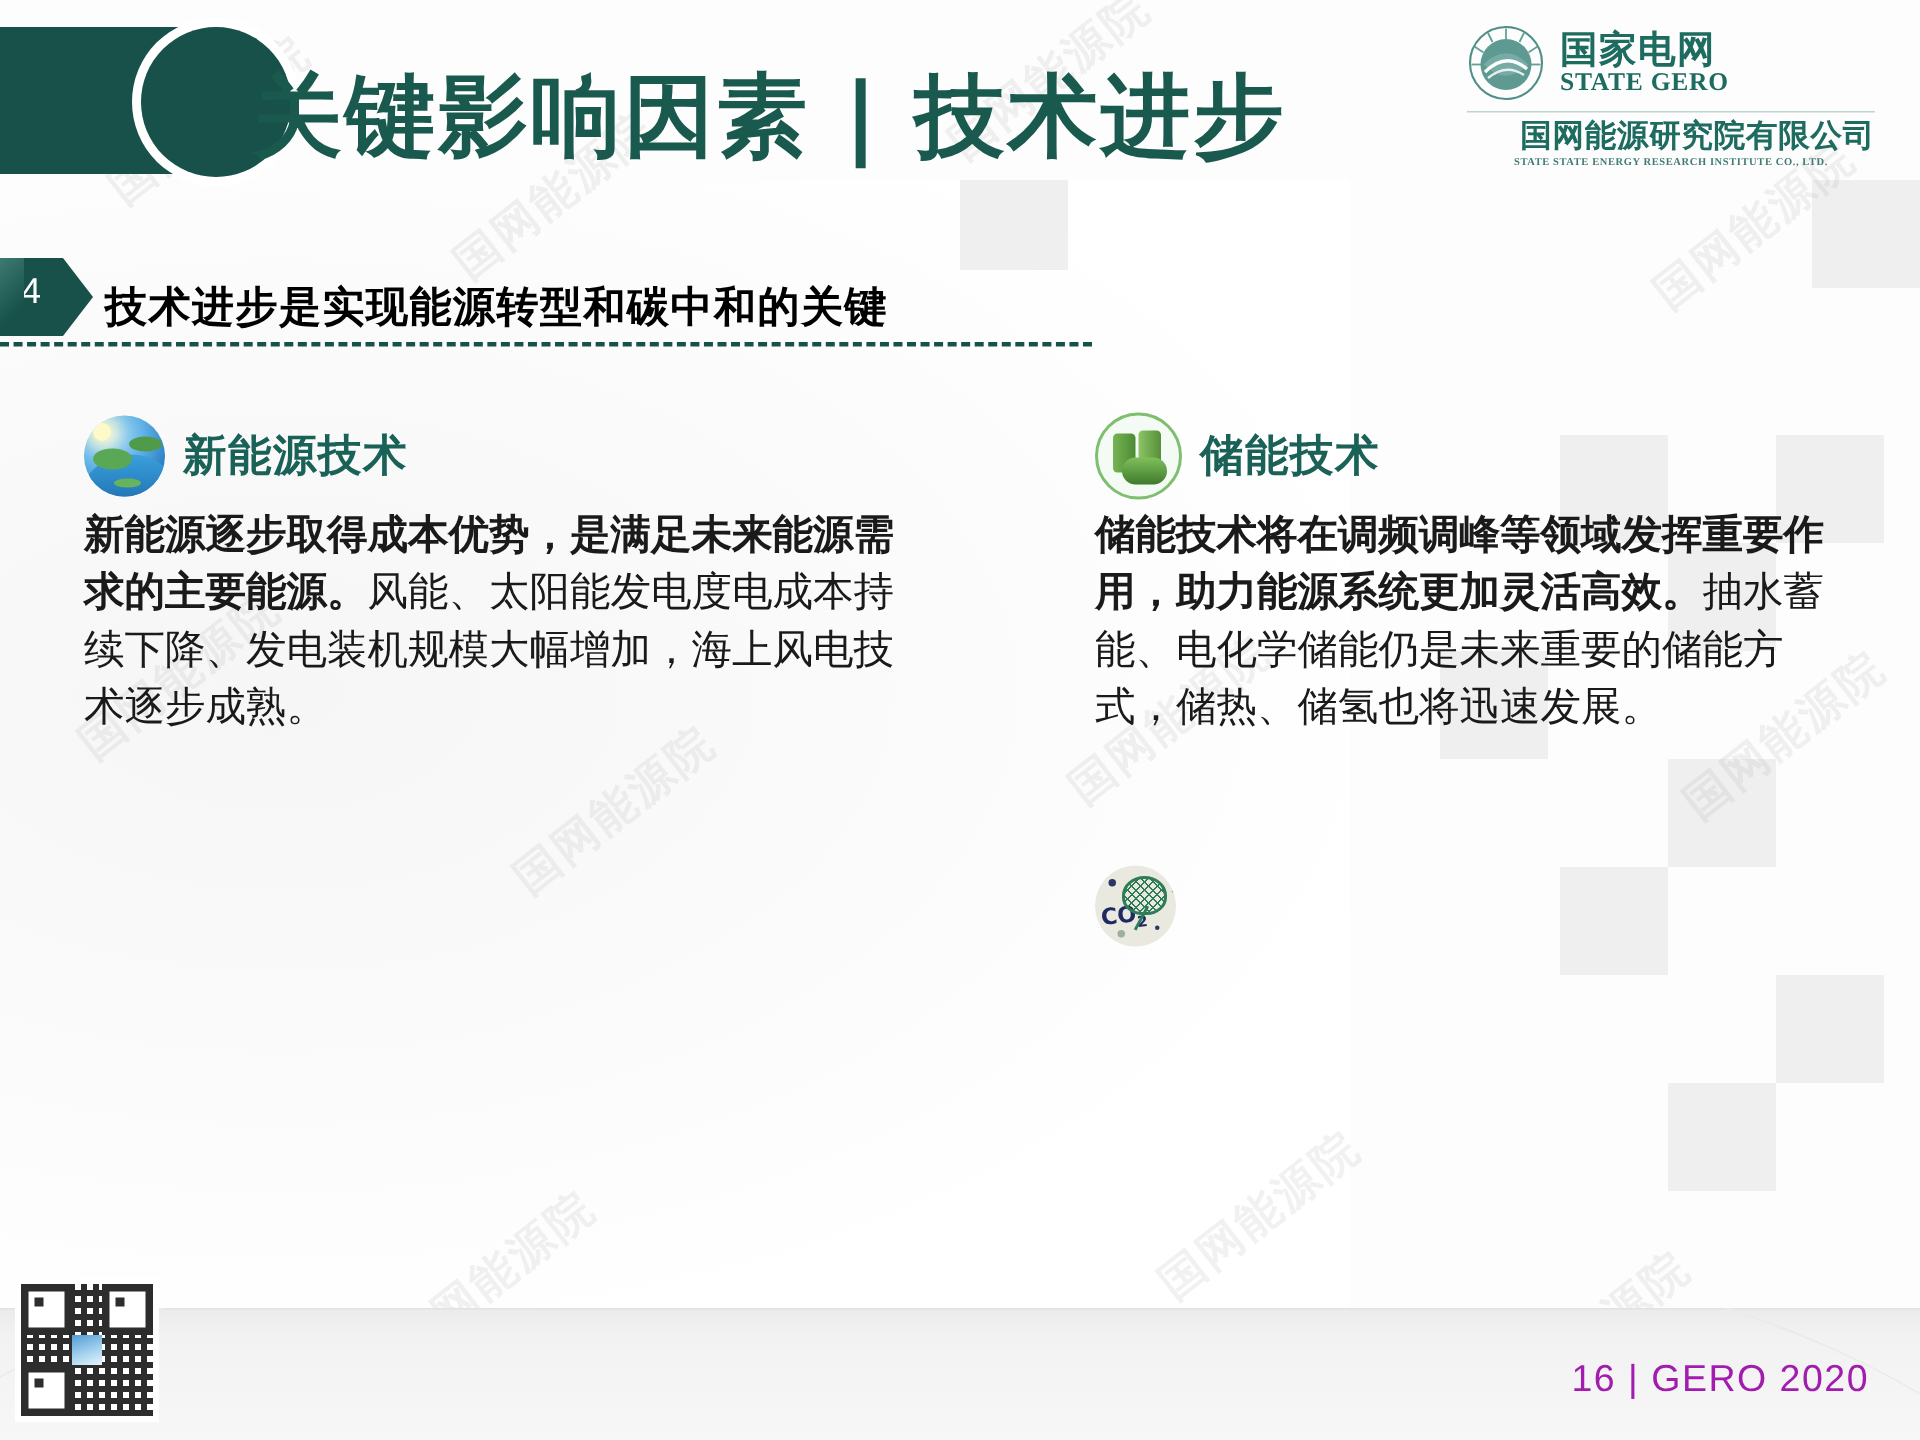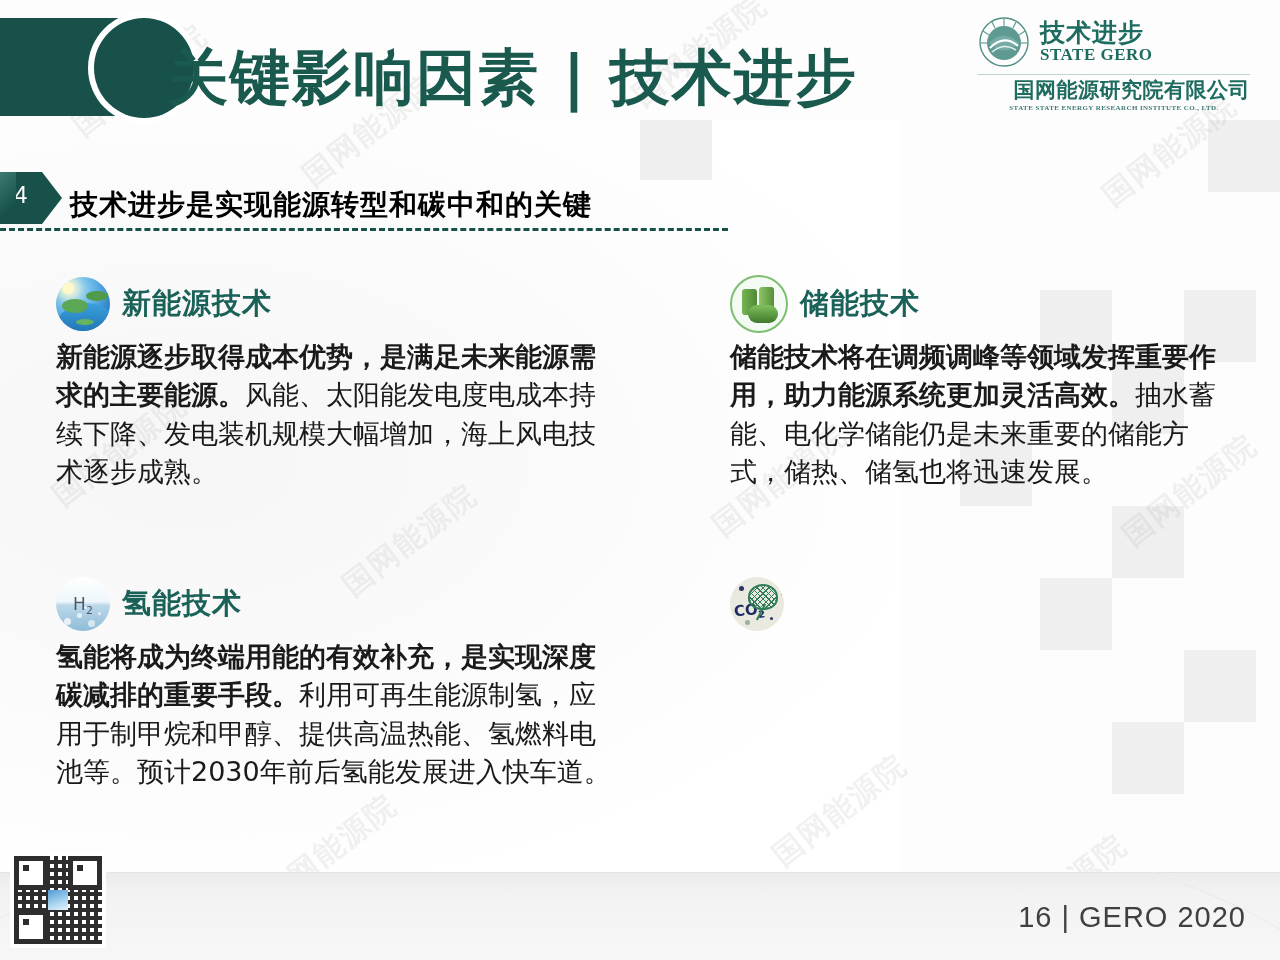--- a/index.html
+++ b/index.html
@@ -116,21 +116,21 @@
       repeating-linear-gradient(90deg,#111 0 4px,transparent 4px 8px),
       repeating-linear-gradient(0deg,#111 0 4px,transparent 4px 8px);
     background-size:8px 8px,8px 8px;opacity:.88;}
   .qr-eye{position:absolute;width:24px;height:24px;border:5px solid #111;background:#fff;}
   .qr-eye:after{content:"";position:absolute;left:4px;top:4px;width:6px;height:6px;background:#111;}
   .qr-eye.tl{left:0;top:0;} .qr-eye.tr{right:0;top:0;} .qr-eye.bl{left:0;bottom:0;}
   .qr-center{position:absolute;left:34px;top:34px;width:20px;height:20px;
       background:linear-gradient(160deg,#3a8fd0,#9fd0ef 60%,#e5f2fb);}
 
   
-  .pg{position:absolute;right:34px;bottom:26px;font-size:29px;color:#404040;letter-spacing:1px;
+  .pg{position:absolute;right:34px;bottom:26px;font-size:25px;color:#a21caf;letter-spacing:1px;
       font-family:"Liberation Sans",sans-serif;}
 </style>
 </head>
 <body>
 
 <div class="slide">
 
   <div class="bg-glow"></div>
   <div class="bg-squares">
     <div class="sq" style="left:1040px;top:290px;width:72px;height:72px;"></div>
@@ -178,21 +178,21 @@
               <line x1="49" y1="27" x2="42" y2="27"></line>
             <line x1="3" y1="27" x2="10" y2="27"></line>
           </g>
           <circle cx="26" cy="27" r="17" fill="#5e9a92"></circle>
           <path d="M11 27 Q26 12 41 27 Q26 42 11 27 Z" fill="#76aca5"></path>
           <path d="M12 32 Q26 18 40 30" fill="none" stroke="#ffffff" stroke-width="2.2"></path>
           <path d="M14 36 Q26 26 38 34" fill="none" stroke="#e6f0ee" stroke-width="1.6"></path>
         </svg>
       </div>
       <div>
-        <div class="brand-txt-cn">技术进步</div>
+        <div class="brand-txt-cn">国家电网</div>
         <div class="brand-txt-en">STATE GERO</div>
       </div>
     </div>
     <div class="brand-rule"></div>
     <div class="brand-sub-cn">国网能源研究院有限公司</div>
     <div class="brand-sub-en">STATE STATE ENERGY RESEARCH INSTITUTE CO., LTD.</div>
   </div>
 
   <div class="sec">
     <div class="sec-badge">
@@ -221,32 +221,20 @@
           <b></b>
           <em></em>
         </div>
       <div class="card-title">储能技术</div>
     </div>
     <div class="card-body">
       <b>储能技术将在调频调峰等领域发挥重要作用，助力能源系统更加灵活高效。</b><span class="reg">抽水蓄能、电化学储能仍是未来重要的储能方式，储热、储氢也将迅速发展。</span>
     </div>
   </div>
 
-  <div class="card" style="left:56px;top:576px;width:560px;">
-    <div class="card-head">
-      <div class="card-icon ic-h2">
-          <u>H<sub>2</sub></u>
-          <i></i>
-        </div>
-      <div class="card-title">氢能技术</div>
-    </div>
-    <div class="card-body">
-      <b>氢能将成为终端用能的有效补充，是实现深度碳减排的重要手段。</b><span class="reg">利用可再生能源制氢，应用于制甲烷和甲醇、提供高温热能、氢燃料电池等。预计2030年前后氢能发展进入快车道。</span>
-    </div>
-  </div>
 
   <div class="card" style="left:730px;top:576px;width:510px;">
     <div class="card-head">
       <div class="card-icon ic-co2">
           <u>CO<sub>2</sub></u>
           <i></i>
           <b></b>
           <em></em>
         </div>
     </div>

